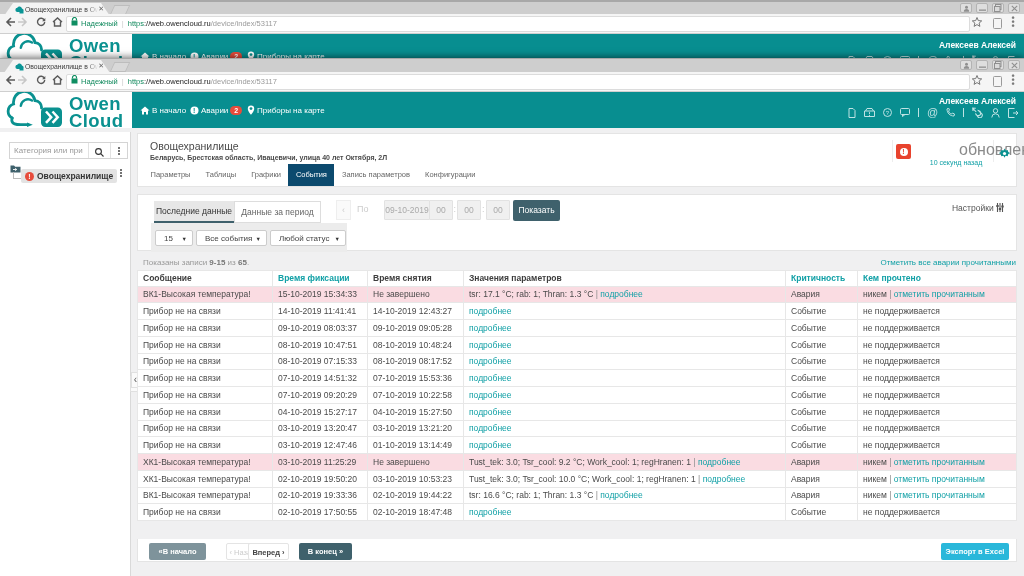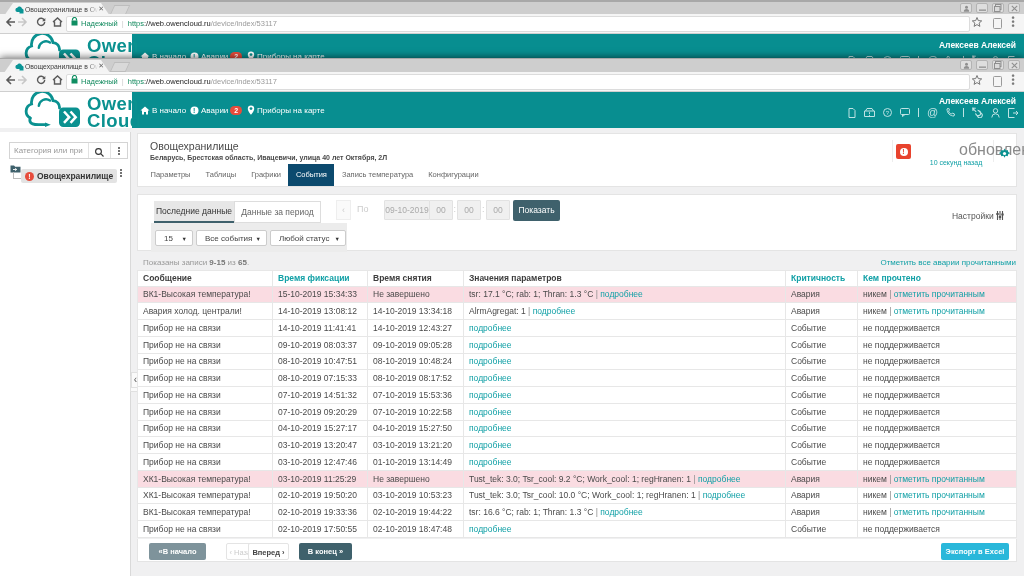--- a/index.html
+++ b/index.html
@@ -25,21 +25,21 @@
 .omni .lock{display:inline-block;margin:0 3px 0 4px;}
 .sec{color:#128a5e;}
 .urld{color:#222;}
 .urlg{color:#9a9a9a;}
 .osep{color:#ccc;margin:0 4px;}
 .star{position:absolute;right:42px;top:3px;}
 .pgic{position:absolute;right:22px;top:4px;}
 .dots3{position:absolute;right:8px;top:2px;color:#7a7a7a;font-size:9px;font-weight:bold;line-height:4px;text-align:center;width:6px;}
 
 .apphead{height:36px;background:#088e90;position:relative;}
-.logo{position:absolute;left:0;top:0;width:132px;height:36px;background:#fff;padding-left:18px;}
+.logo{position:absolute;left:0;top:0;width:132px;height:36px;background:#fff;}
 .nav{position:absolute;left:0;top:0;height:36px;color:#fff;font-size:8px;white-space:nowrap;}
 .nav .it{position:absolute;top:0;height:36px;display:flex;align-items:center;gap:2px;}
 .badge{background:#e74c3c;color:#fff;border-radius:7px;font-size:7px;padding:1px 4px;font-weight:bold;}
 .uname{position:absolute;right:8px;top:4px;color:#fff;font-size:8.5px;font-weight:bold;}
 .hicons{position:absolute;right:6px;top:15px;display:flex;align-items:center;gap:8px;}
 
 .content{position:relative;height:448px;background:#f0f0f1;}
 .sidebar{position:absolute;left:0;top:4px;width:131px;height:448px;background:#fff;border-right:1px solid #d9d9d9;}
 .srch{position:absolute;left:9px;top:10px;width:119px;height:17px;border:1px solid #d4d4d4;background:#fff;display:flex;}
 .srch input{border:0;outline:0;width:78px;font-size:8px;color:#999;padding-left:4px;font-family:inherit;}
@@ -76,21 +76,21 @@
 .dbox{position:absolute;top:5px;height:20px;background:#f0f0f0;border:1px solid #e2e2e2;color:#aaa;font-size:8.5px;line-height:18px;text-align:center;border-radius:1px;}
 #fdate{left:246px;width:46px;}
 #fh{left:291px;width:24px;}
 #fm{left:319px;width:24px;}
 #fs{left:348px;width:24px;}
 .colon{position:absolute;top:9px;color:#ccc;font-size:9px;}
 #fshow{position:absolute;left:375px;top:5px;width:47px;height:21px;background:#3f616c;color:#fff;font-size:8.5px;line-height:21px;text-align:center;border-radius:2px;}
 .selwrap{position:absolute;left:13px;top:28px;width:196px;height:29px;background:#ececec;display:flex;align-items:center;padding-left:4px;gap:3px;}
 .sel{height:16px;background:#fff;border:1px solid #ccc;border-radius:2px;font-size:8px;color:#444;line-height:15px;padding-left:8px;position:relative;}
 .sel .ar{position:absolute;right:5px;top:5px;font-size:5.5px;color:#333;line-height:6px;}
-.settings{position:absolute;right:12px;top:16px;font-size:8.5px;color:#555;}
+.settings{position:absolute;right:12px;top:8px;font-size:8.5px;color:#555;}
 .shown{position:absolute;left:12px;top:130px;font-size:8px;color:#999;}
 .shown b{color:#777;}
 .markall{position:absolute;right:8px;top:130px;font-size:8px;color:#11a0a6;}
 
 table{position:absolute;left:6px;top:142px;width:880px;border-collapse:collapse;background:#fff;font-size:8.5px;table-layout:fixed;}
 th,td{border:1px solid #e7e7e7;padding:0 5px;height:16.75px;font-weight:normal;text-align:left;color:#4a4a4a;white-space:nowrap;overflow:hidden;}
 th{font-weight:bold;color:#3d3d3d;height:15.5px;}
 th.tl{color:#11a0a6;}
 tr.pink td{background:#fadce2;}
 .lnk{color:#11a0a6;}
@@ -396,21 +396,21 @@
     <div class="collapse" style="left:131px;top:244px">‹</div>
     <div class="main">
       <div class="card" id="card1">
         <div class="devtitle">Овощехранилище</div>
         <div class="devaddr">Беларусь, Брестская область, Ивацевичи, улица 40 лет Октября, 2Л</div>
         <div class="tabs2">
           <div class="t">Параметры</div>
             <div class="t">Таблицы</div>
             <div class="t">Графики</div>
             <div class="t act">События</div>
-            <div class="t">Запись температура</div>
+            <div class="t">Запись параметров</div>
             <div class="t">Конфигурации</div>
         </div>
         <div class="csep" style="right:123px"></div>
           <div class="csep" style="right:22px"></div>
           <div class="updbtn">
             <div class="c">!</div>
           </div>
         <div class="updtxt">
             <div class="a">обновлено</div>
             <div class="b">10 секунд назад</div>
@@ -466,28 +466,20 @@
             </tr>
         <tr class="pink">
               <td>ВК1-Высокая температура!</td>
               <td>15-10-2019 15:34:33</td>
               <td>Не завершено</td>
               <td>tsr: 17.1 °C; rab: 1; Thran: 1.3 °C <span class="gr">|</span> <span class="lnk">подробнее</span></td>
               <td>Авария</td>
               <td>никем <span class="gr">|</span> <span class="lnk">отметить прочитанным</span></td>
             </tr>
         <tr>
-              <td>Авария холод. централи!</td>
-              <td>14-10-2019 13:08:12</td>
-              <td>14-10-2019 13:34:18</td>
-              <td>AlrmAgregat: 1 <span class="gr">|</span> <span class="lnk">подробнее</span></td>
-              <td>Авария</td>
-              <td>никем <span class="gr">|</span> <span class="lnk">отметить прочитанным</span></td>
-            </tr>
-        <tr>
               <td>Прибор не на связи</td>
               <td>14-10-2019 11:41:41</td>
               <td>14-10-2019 12:43:27</td>
               <td><span class="lnk">подробнее</span></td>
               <td>Событие</td>
               <td>не поддерживается</td>
             </tr>
         <tr>
               <td>Прибор не на связи</td>
               <td>09-10-2019 08:03:37</td>

